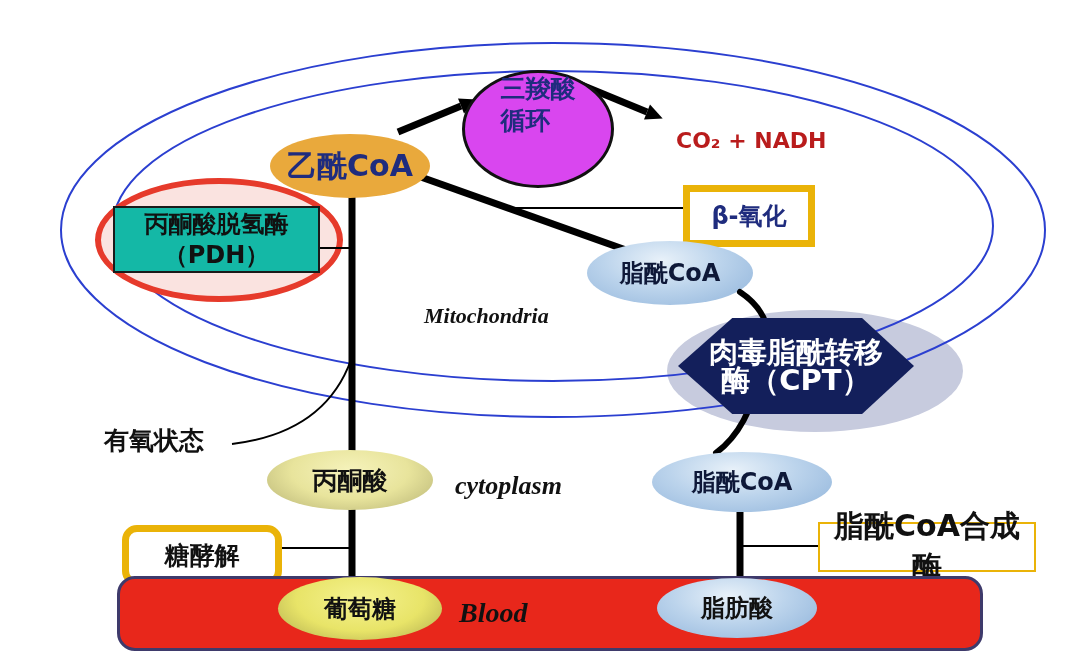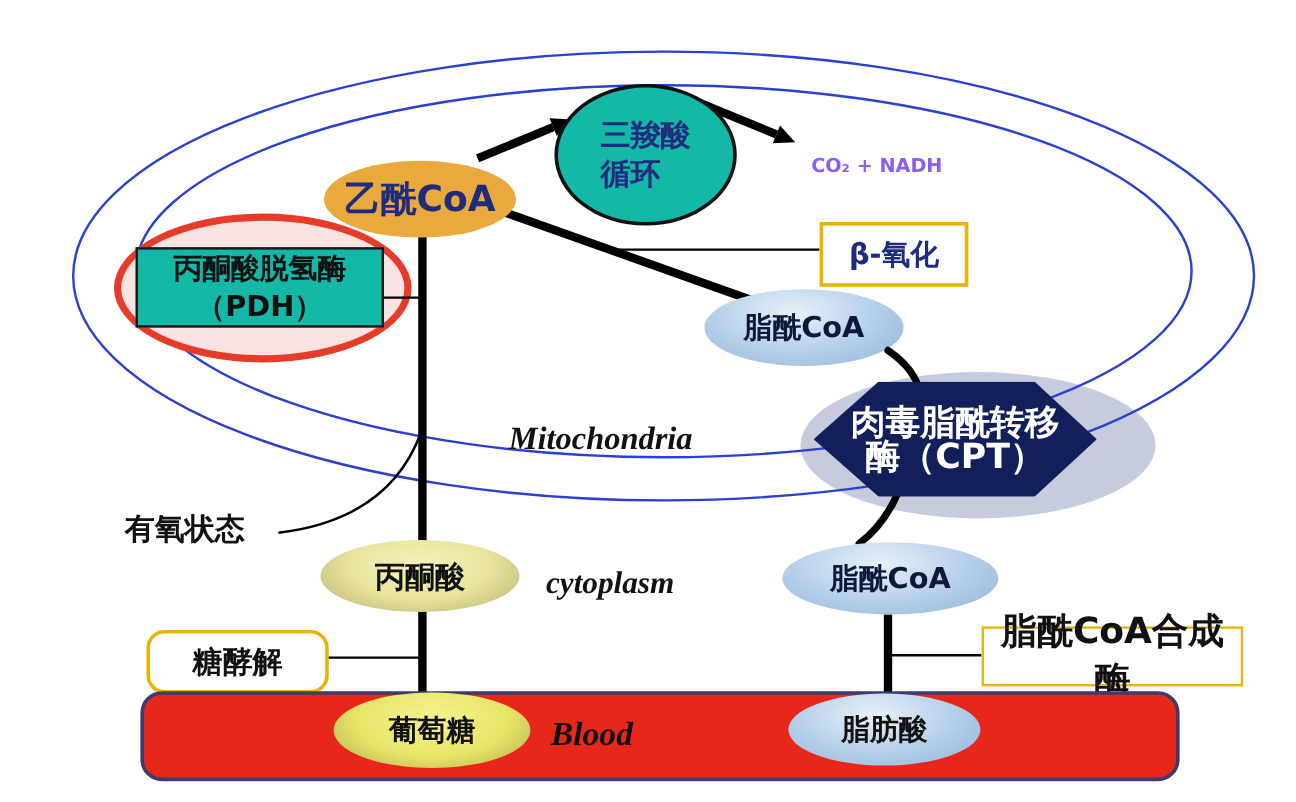--- a/index.html
+++ b/index.html
@@ -12,36 +12,36 @@
   .ell{
     position:absolute;border-radius:50%;
     display:flex;align-items:center;justify-content:center;
     font-weight:bold;text-align:center;
   }
   .node-text{font-weight:bold;}
   .navy{color:#1F2C7E;}
   .nearblack{color:#0E1838;}
   .black{color:#111;text-align:center;}
   .box{
-    position:absolute;background:#fff;border:3px solid #eab308;
+    position:absolute;background:#fff;border:7px solid #eab308;
     display:flex;align-items:center;justify-content:center;
     font-weight:bold;text-align:center;
   }
   .serif-label{
     position:absolute;font-family:"Liberation Serif","DejaVu Serif",serif;
     font-style:italic;font-weight:bold;color:#111;
   }
   .acetyl{background:#E9A93C;font-size:30px;}
   .blue-ell{background:radial-gradient(ellipse at 45% 30%, #E8F1F9 0%, #BCD4EC 45%, #8FB3DA 100%);font-size:24px;}
   .yellow-ell{background:radial-gradient(ellipse at 50% 35%, #F6F3BC 0%, #E8E49C 50%, #B5B173 100%);font-size:25px;}
   .glucose-ell{background:radial-gradient(ellipse at 50% 35%, #F5F290 0%, #E8E468 55%, #ADA94E 100%);font-size:24px;}
   .tca-circle{
     position:absolute;left:462px;top:70px;width:146px;height:112px;border-radius:50%;
-    background:#14b8a6;border:3px solid #111;
-    display:flex;align-items:center;justify-content:center;
+    background:#d946ef;border:3px solid #111;
+    display:flex;justify-content:center;
   }
   .tca-circle .lines{font-size:25px;line-height:32px;font-weight:bold;}
   .pdh-ellipse{
     position:absolute;left:95px;top:178px;width:248px;height:124px;border-radius:50%;
     background:#FAE3E0;border:6px solid #E63A2B;box-sizing:border-box;
   }
   .pdh-rect{
     position:absolute;left:113px;top:206px;width:207px;height:67px;
     background:#14b8a6;border:2.5px solid #1a1a1a;box-sizing:border-box;
     display:flex;align-items:center;justify-content:center;
@@ -103,31 +103,31 @@
     <div class="lines navy">
       <span>三羧酸</span>
       <span>循环</span>
     </div>
   </div>
 
   <div class="ell acetyl navy" style="left:270px;top:134px;width:160px;height:64px;">
     <span>乙酰CoA</span>
   </div>
 
-  <div class="abs node-text" style="left:676px;top:128px;font-size:16px;color:#8b5cf6;">CO₂ + NADH</div>
+  <div class="abs node-text" style="left:676px;top:128px;font-size:22px;color:#b91c1c;">CO₂ + NADH</div>
 
   <div class="box navy" style="left:683px;top:185px;width:118px;height:48px;font-size:24px;">
     <span>β-氧化</span>
   </div>
 
   <div class="ell blue-ell nearblack" style="left:587px;top:241px;width:166px;height:64px;">
     <span>脂酰CoA</span>
   </div>
 
-  <div class="serif-label" style="left:424px;top:303px;font-size:27px;margin-top:47px;">Mitochondria</div>
+  <div class="serif-label" style="left:424px;top:303px;font-size:22px;">Mitochondria</div>
 
   <svg class="layer" viewBox="0 0 1080 668">
     <path d="M740,292 C776,316 772,348 762,374 C752,402 744,432 716,453" stroke="#000" stroke-width="6" fill="none" stroke-linecap="round"></path>
   </svg>
 
   <div class="hexagon">
     <div class="lines">
       <span>肉毒脂酰转移</span>
       <span>酶（CPT）</span>
     </div>

